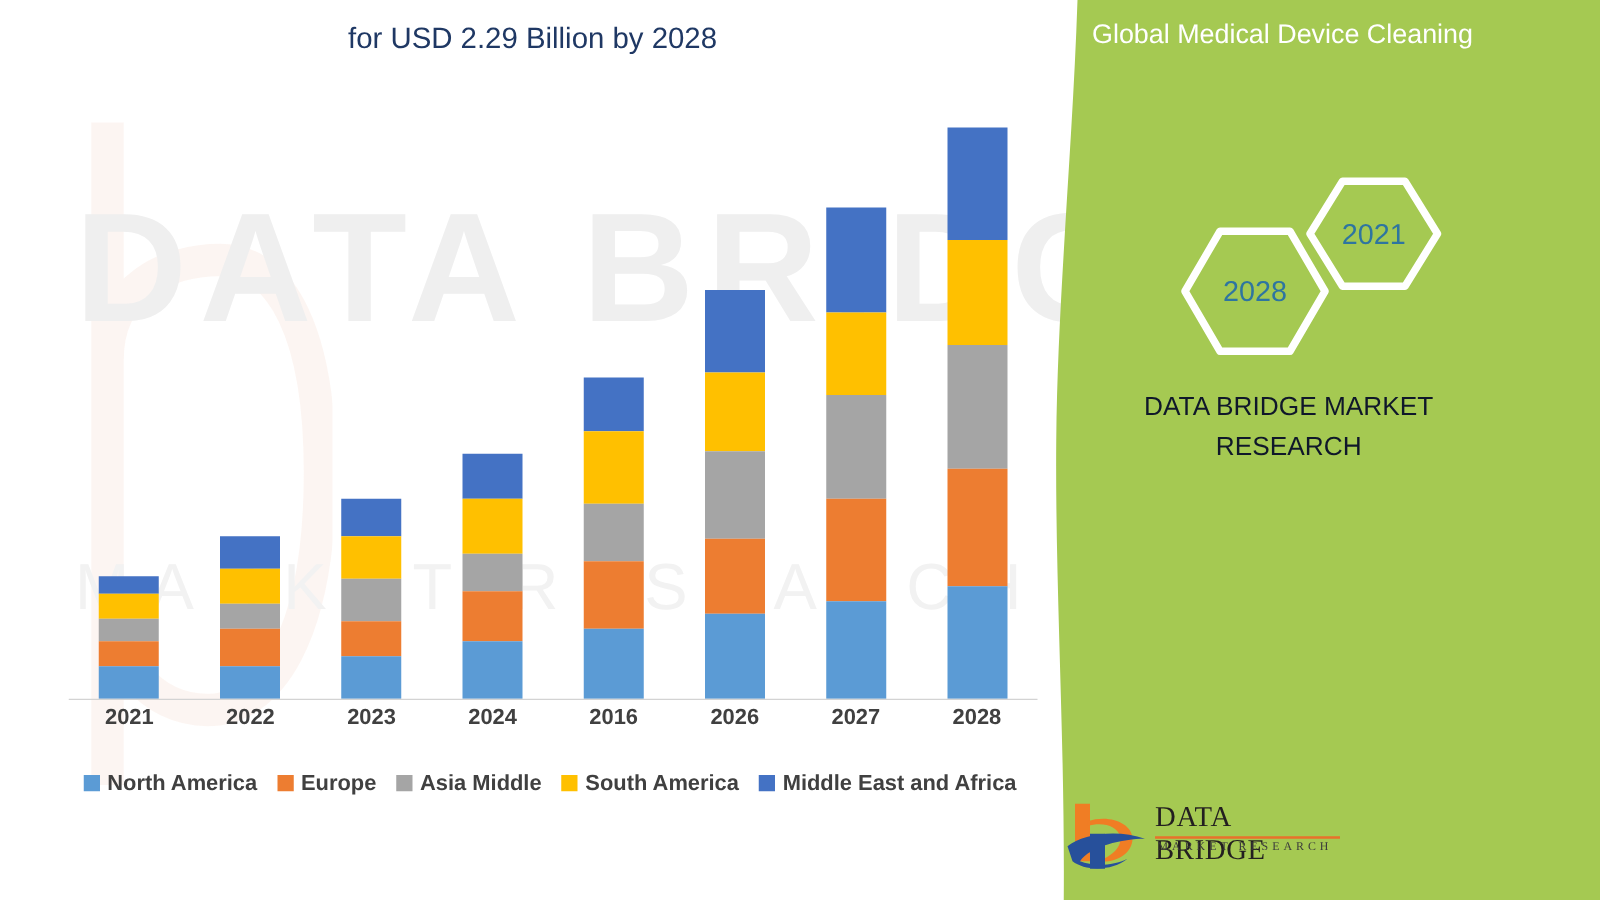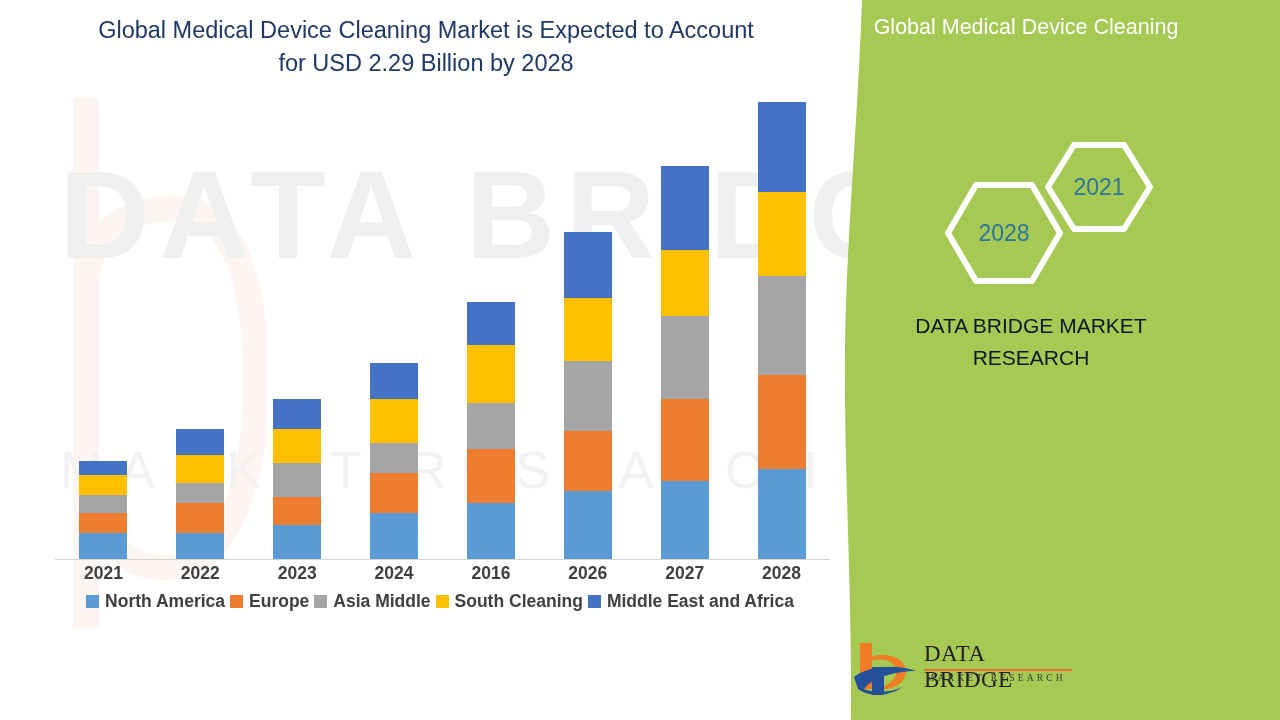--- a/index.html
+++ b/index.html
@@ -59,22 +59,22 @@
     position:absolute; left:55px; top:563px; width:775px; height:30px; z-index:5;
     display:flex; justify-content:space-around;
   }
   .xlabel {
     width:96px; text-align:center; font-size:17.5px; font-weight:bold; color:#404040;
     font-family:"Liberation Sans", sans-serif;
   }
 
   
   .legend {
-    position:absolute; left:45px; top:586px; width:790px; height:26px; z-index:5;
-    display:flex; align-items:flex-end; justify-content:center; gap:5px;
+    position:absolute; left:45px; top:616px; width:790px; height:26px; z-index:5;
+    display:flex; align-items:flex-start; justify-content:center; gap:16px;
   }
   .legend-item { display:flex; align-items:center; gap:6px; }
   .legend-swatch { width:13px; height:13px; display:inline-block; }
   .legend-label { font-size:17.5px; font-weight:bold; color:#404040; white-space:nowrap; }
 
   
   .green-panel {
     position:absolute; left:0; top:0; width:1280px; height:720px; z-index:6;
     pointer-events:none;
   }
@@ -107,21 +107,20 @@
 
   <div class="watermark">
     <svg class="wm-b" viewBox="0 0 200 560">
       <path d="M20 10 L20 540 M20 200 C20 140 70 120 110 120 C160 120 190 180 190 290 C190 420 150 480 100 480 C55 480 20 440 20 380" fill="none" stroke="#fbeee8" stroke-width="26"></path>
     </svg>
     <div class="wm-big">DATA BRIDGE</div>
     <div class="wm-small">MARKET RESEARCH</div>
   </div>
 
   <div class="chart-title">
-    <div>Global Medical Device Cleaning Market is Expected to Account</div>
     <div>for USD 2.29 Billion by 2028</div>
   </div>
 
   <div class="plot">
     <div class="bars" id="bars">
         <div class="bar-col">
           <div class="bar">
             <div class="seg" title="Middle East and Africa 2021: 0.07" style="height: 13.9702px; background: rgb(68, 114, 196);"></div>
             <div class="seg" title="South America 2021: 0.1" style="height: 19.9574px; background: rgb(255, 192, 0);"></div>
             <div class="seg" title="Asia Pacific 2021: 0.09" style="height: 17.9617px; background: rgb(165, 165, 165);"></div>
@@ -214,21 +213,21 @@
       <div class="legend-item">
         <span class="legend-swatch" style="background: rgb(237, 125, 49);"></span>
         <span class="legend-label">Europe</span>
       </div>
       <div class="legend-item">
         <span class="legend-swatch" style="background: rgb(165, 165, 165);"></span>
         <span class="legend-label">Asia Middle</span>
       </div>
       <div class="legend-item">
         <span class="legend-swatch" style="background: rgb(255, 192, 0);"></span>
-        <span class="legend-label">South Cleaning</span>
+        <span class="legend-label">South America</span>
       </div>
       <div class="legend-item">
         <span class="legend-swatch" style="background: rgb(68, 114, 196);"></span>
         <span class="legend-label">Middle East and Africa</span>
       </div>
     </div>
 
   <svg class="green-panel" viewBox="0 0 1280 720" preserveAspectRatio="none">
     <path d="M1280,0 L862,0 C858,120 846,240 845,352 C844,470 852,590 851,720 L1280,720 Z" fill="#a5c952"></path>
   </svg>

